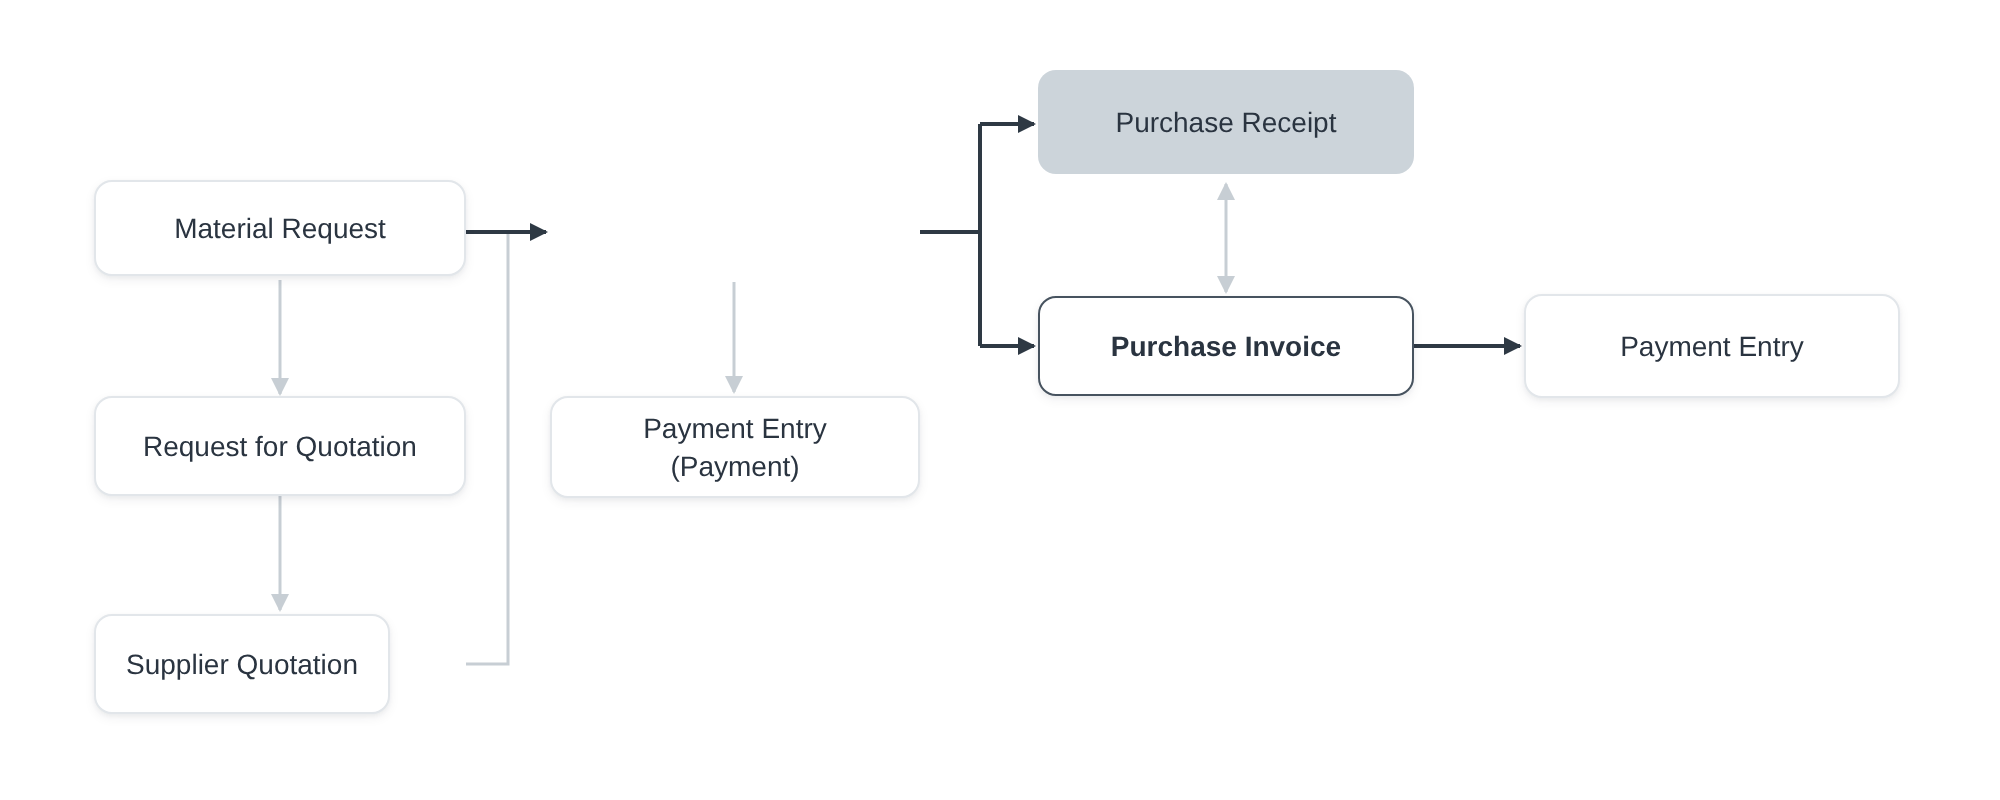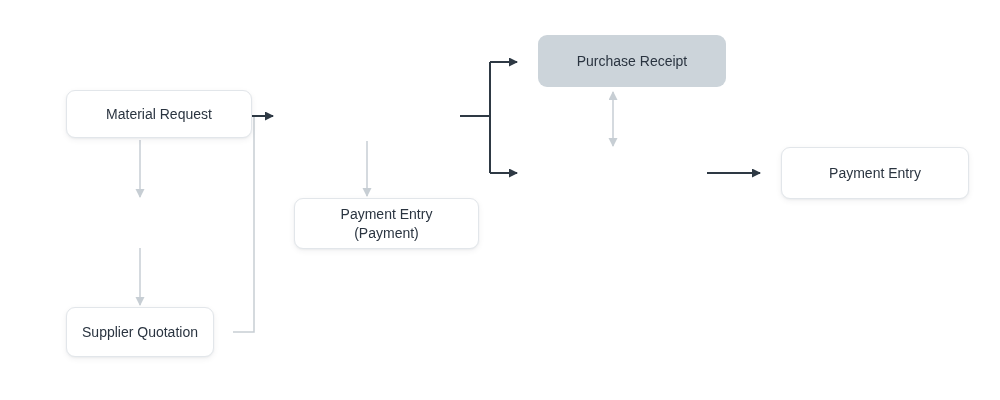--- a/index.html
+++ b/index.html
@@ -30,21 +30,20 @@
     justify-content: center;
     text-align: center;
     background: #ffffff;
     border: 1px solid #e2e6ea;
     border-radius: 9px;
     box-sizing: border-box;
     font-size: 14px;
     line-height: 1.3;
     color: #2a3440;
     box-shadow: 0 1px 2px rgba(26, 39, 52, 0.05), 0 2px 6px rgba(26, 39, 52, 0.06);
-    margin-left: 19px;
   }
   .node.primary {
     border: 1.6px solid #47535f;
     font-weight: bold;
   }
   .node.filled {
     background: #ccd4da;
     border: none;
     box-shadow: none;
   }
@@ -84,33 +83,39 @@
     <path d="M490 62 L490 173" stroke="#2e3944" stroke-width="2" fill="none"></path>
     <path d="M490 62 L517 62" stroke="#2e3944" stroke-width="2" fill="none" marker-end="url(#m-dark)"></path>
     <path d="M490 173 L517 173" stroke="#2e3944" stroke-width="2" fill="none" marker-end="url(#m-dark)"></path>
     <path d="M707 173 L760 173" stroke="#2e3944" stroke-width="2" fill="none" marker-end="url(#m-dark)"></path>
   </svg>
 
   <div class="node n-mr">
     <span>Material Request</span>
   </div>
 
+  <div class="node n-rfq">
+    <span>Request for Quotation</span>
+  </div>
 
   <div class="node n-sq">
     <span>Supplier Quotation</span>
   </div>
 
 
   <div class="node n-pea">
     <span>Payment Entry</span>
     <span>(Payment)</span>
   </div>
 
   <div class="node filled n-pr">
     <span>Purchase Receipt</span>
   </div>
 
+  <div class="node primary n-pi">
+    <span>Purchase Invoice</span>
+  </div>
 
   <div class="node n-pe">
     <span>Payment Entry</span>
   </div>
 
 </div>
 
 </body></html>

